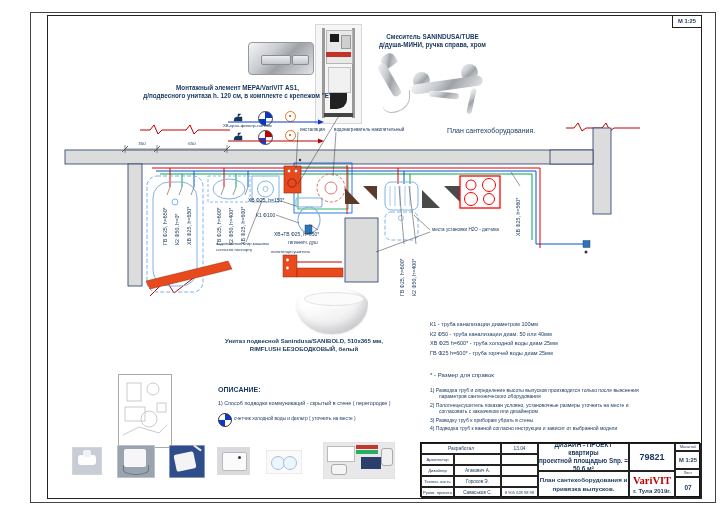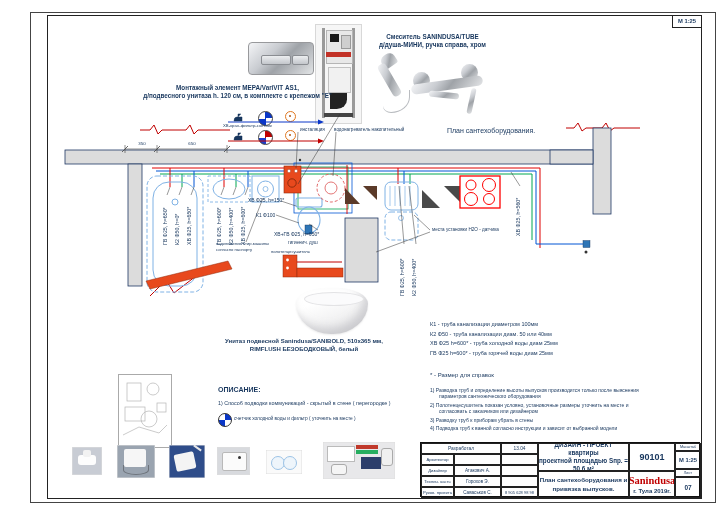--- a/index.html
+++ b/index.html
@@ -344,24 +344,24 @@
       </div>
     </div>
     <div class="cell" style="left:117px;top:28px;width:91px;height:27px;flex-direction:column;">
       <div style="font-size:6.2px;font-weight:bold;color:#17365d;text-align:center;line-height:1.35;">
         <div>План  сантехоборудования и</div>
         <div>привязка выпусков.</div>
       </div>
     </div>
 
     <div class="cell" style="left:208px;top:0;width:46px;height:28px;">
-      <span style="font-size:9px;font-weight:bold;color:#17365d;">90101</span>
+      <span style="font-size:9px;font-weight:bold;color:#17365d;">79821</span>
     </div>
     <div class="cell" style="left:208px;top:28px;width:46px;height:27px;flex-direction:column;">
-      <div style="font-family:'Liberation Serif',serif;font-weight:bold;font-size:10.5px;color:#c00000;line-height:1.1;">Sanindusa</div>
+      <div style="font-family:'Liberation Serif',serif;font-weight:bold;font-size:10.5px;color:#c00000;line-height:1.1;">VariVIT</div>
       <div style="font-size:6px;font-weight:bold;color:#17365d;margin-top:1px;">г. Тула  2019г.</div>
     </div>
 
     <div class="cell" style="left:254px;top:0;width:26px;height:8px;">
       <span style="font-size:3.8px;">Масштаб</span>
     </div>
     <div class="cell" style="left:254px;top:8px;width:26px;height:18px;">
       <span style="font-size:5.8px;font-weight:bold;">М 1:25</span>
     </div>
     <div class="cell" style="left:254px;top:26px;width:26px;height:8px;">

